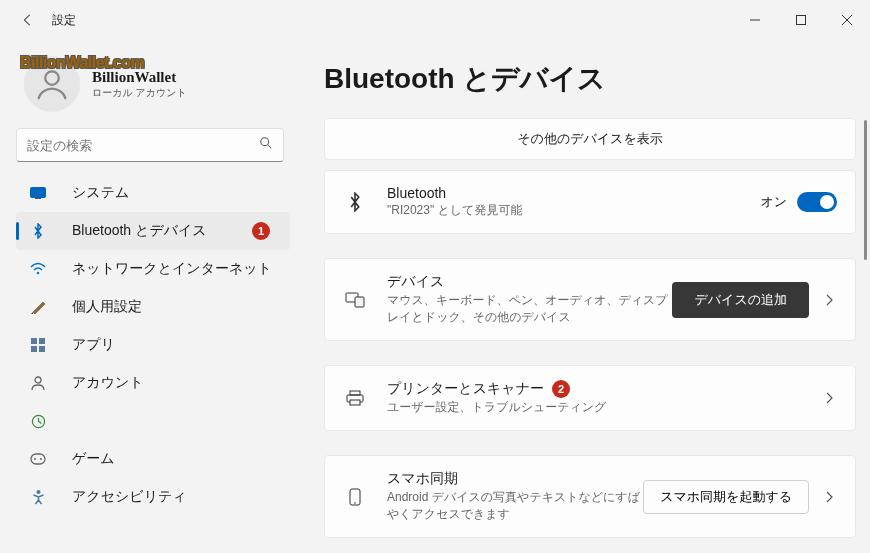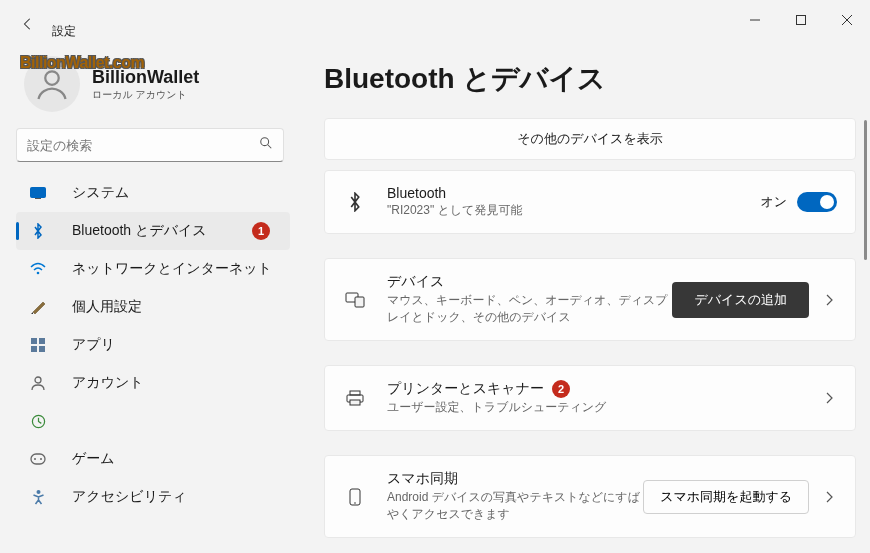--- a/index.html
+++ b/index.html
@@ -1,28 +1,28 @@
 <!DOCTYPE html>
 <html><head>
 <meta charset="utf-8">
 <style>
 * { box-sizing: border-box; margin: 0; padding: 0; }
 body { font-family: "Yu Gothic UI", "Segoe UI", sans-serif; background: #f3f3f3; color: #1a1a1a; overflow: hidden; }
 .window { width: 870px; height: 553px; background: #f3f3f3; display: flex; flex-direction: column; position: relative; }
-.titlebar { height: 40px; display: flex; align-items: flex-end; padding-left: 12px; }
+.titlebar { height: 40px; display: flex; align-items: center; padding-left: 12px; }
 .titlebar .back { width: 32px; height: 32px; display: flex; align-items: center; justify-content: center; cursor: pointer; }
 .titlebar .title { margin-left: 8px; font-size: 12px; }
 .titlebar .controls { margin-left: auto; display: flex; }
 .titlebar .controls div { width: 46px; height: 40px; display: flex; align-items: center; justify-content: center; cursor: pointer; }
 .body { flex: 1; display: flex; overflow: hidden; }
 .sidebar { width: 300px; padding: 8px 0 0 16px; display: flex; flex-direction: column; }
 .profile { display: flex; align-items: center; padding: 8px 0 16px 8px; position: relative; }
 .avatar { width: 56px; height: 56px; border-radius: 50%; background: #e6e6e6; display: flex; align-items: center; justify-content: center; }
 .profile-info { margin-left: 12px; }
-.profile-name { font-size: 18px; font-weight: 600; }
+.profile-name { font-size: 15px; font-weight: 600; font-family: Liberation Serif, serif; }
 .profile-sub { font-size: 10px; color: #555; }
 .watermark { position: absolute; top: 6px; left: 4px; font-size: 16px; font-weight: 800; color: #a16207; text-shadow: -1px -1px 0 #555, 1px -1px 0 #555, -1px 1px 0 #555, 1px 1px 0 #555; letter-spacing: -0.5px; font-family: Arial, sans-serif; }
 .searchbox { margin: 0 16px 12px 0; height: 34px; background: #fdfdfd; border: 1px solid #e0e0e0; border-bottom: 1px solid #888; border-radius: 4px; display: flex; align-items: center; padding: 0 10px; }
 .searchbox input { flex: 1; border: none; background: transparent; font-size: 13px; color: #666; outline: none; }
 .nav { flex: 1; overflow-y: auto; padding-right: 10px; }
 .nav-item { display: flex; align-items: center; height: 38px; padding-left: 12px; border-radius: 4px; cursor: pointer; font-size: 14px; position: relative; gap: 8px; }
 .nav-item.active { background: #eaeaea; }
 .nav-item.active::before { content: ""; position: absolute; left: 0; top: 10px; bottom: 10px; width: 3px; background: #0067c0; border-radius: 2px; }
 .nav-icon { width: 20px; height: 20px; display: flex; align-items: center; justify-content: center; margin-right: 16px; }
 .nav-label { flex: 1; }

